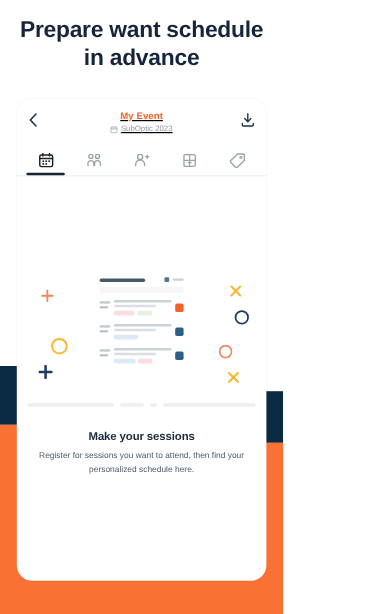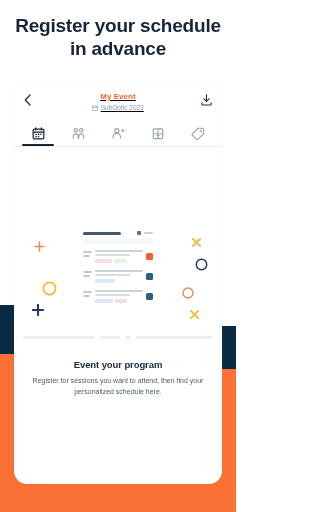--- a/index.html
+++ b/index.html
@@ -148,21 +148,21 @@
 <body>
 
 <div class="bg-layer">
   <div class="orange-bottom"></div>
   <div class="navy-left"></div>
   <div class="orange-left"></div>
   <div class="navy-right"></div>
   <div class="orange-right"></div>
 </div>
 
-<div class="headline">Register your schedule in advance</div>
+<div class="headline">Prepare want schedule in advance</div>
 
 <div class="phone">
 
   <div class="ph-header">
     <div class="back-btn">
       <svg width="7" height="12" viewBox="0 0 7 12" fill="none">
         <path d="M6 1 L1.3 6 L6 11" stroke="#20303F" stroke-width="1.3" stroke-linecap="round" stroke-linejoin="round"></path>
       </svg>
     </div>
 
@@ -334,17 +334,17 @@
 
       <div class="illus-divider">
         <i style="flex:0 0 72px;"></i>
         <i style="flex:0 0 20px;"></i>
         <i style="flex:0 0 6px;"></i>
         <i style="flex:1 1 auto;"></i>
       </div>
     </div>
 
     <div class="ph-copy" style="position:absolute; left:0; right:0; top:208px;">
-      <div class="copy-title">Event your program</div>
+      <div class="copy-title">Make your sessions</div>
       <div class="copy-sub">Register for sessions you want to attend, then find your personalized schedule here.</div>
     </div>
   </div>
 </div>
 
 </body></html>

